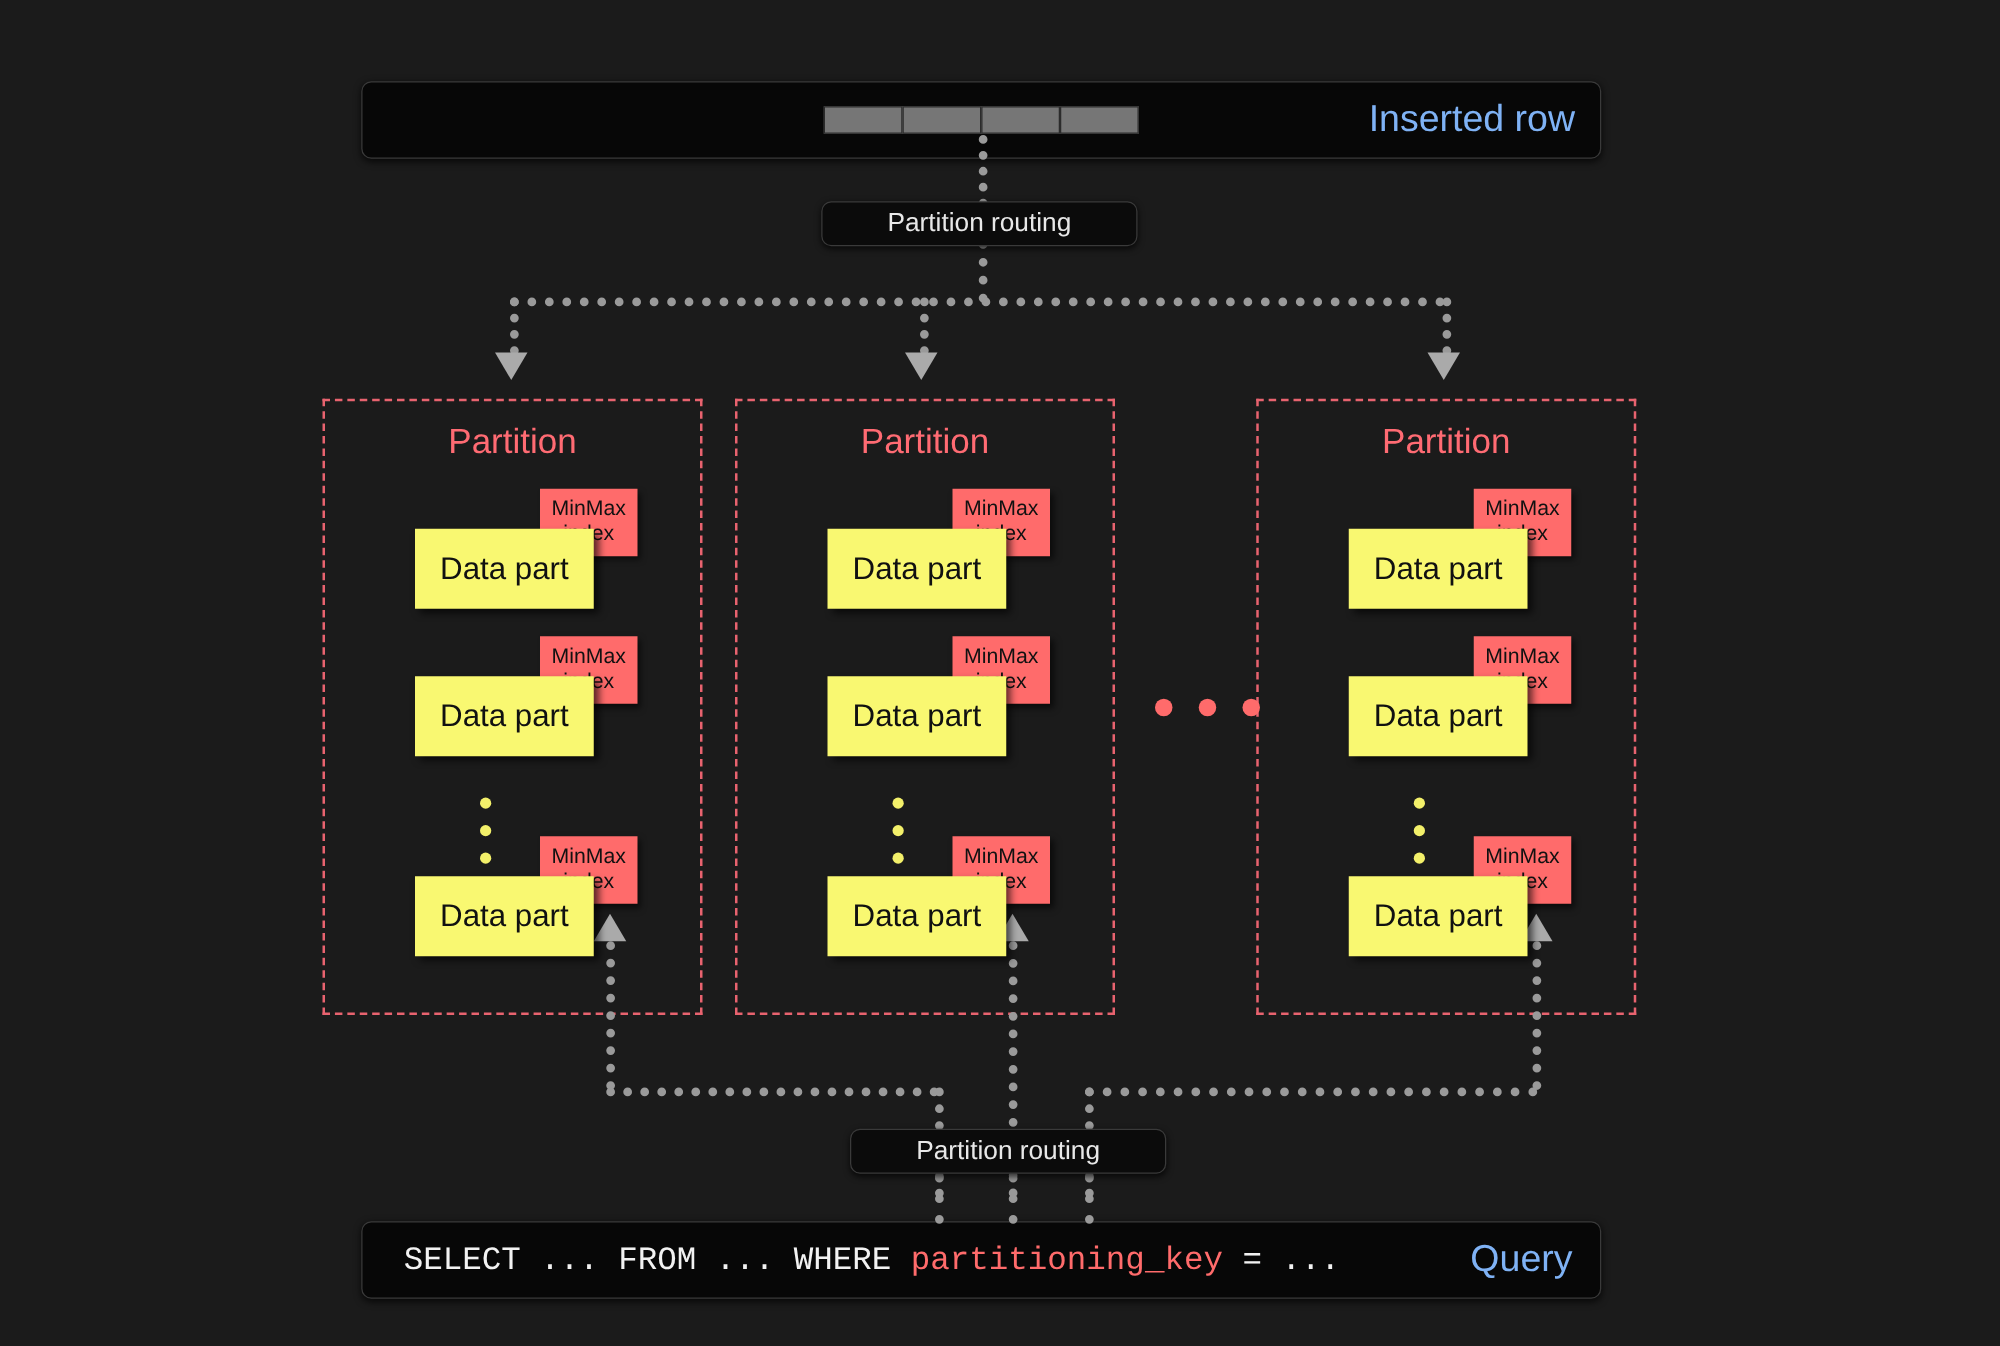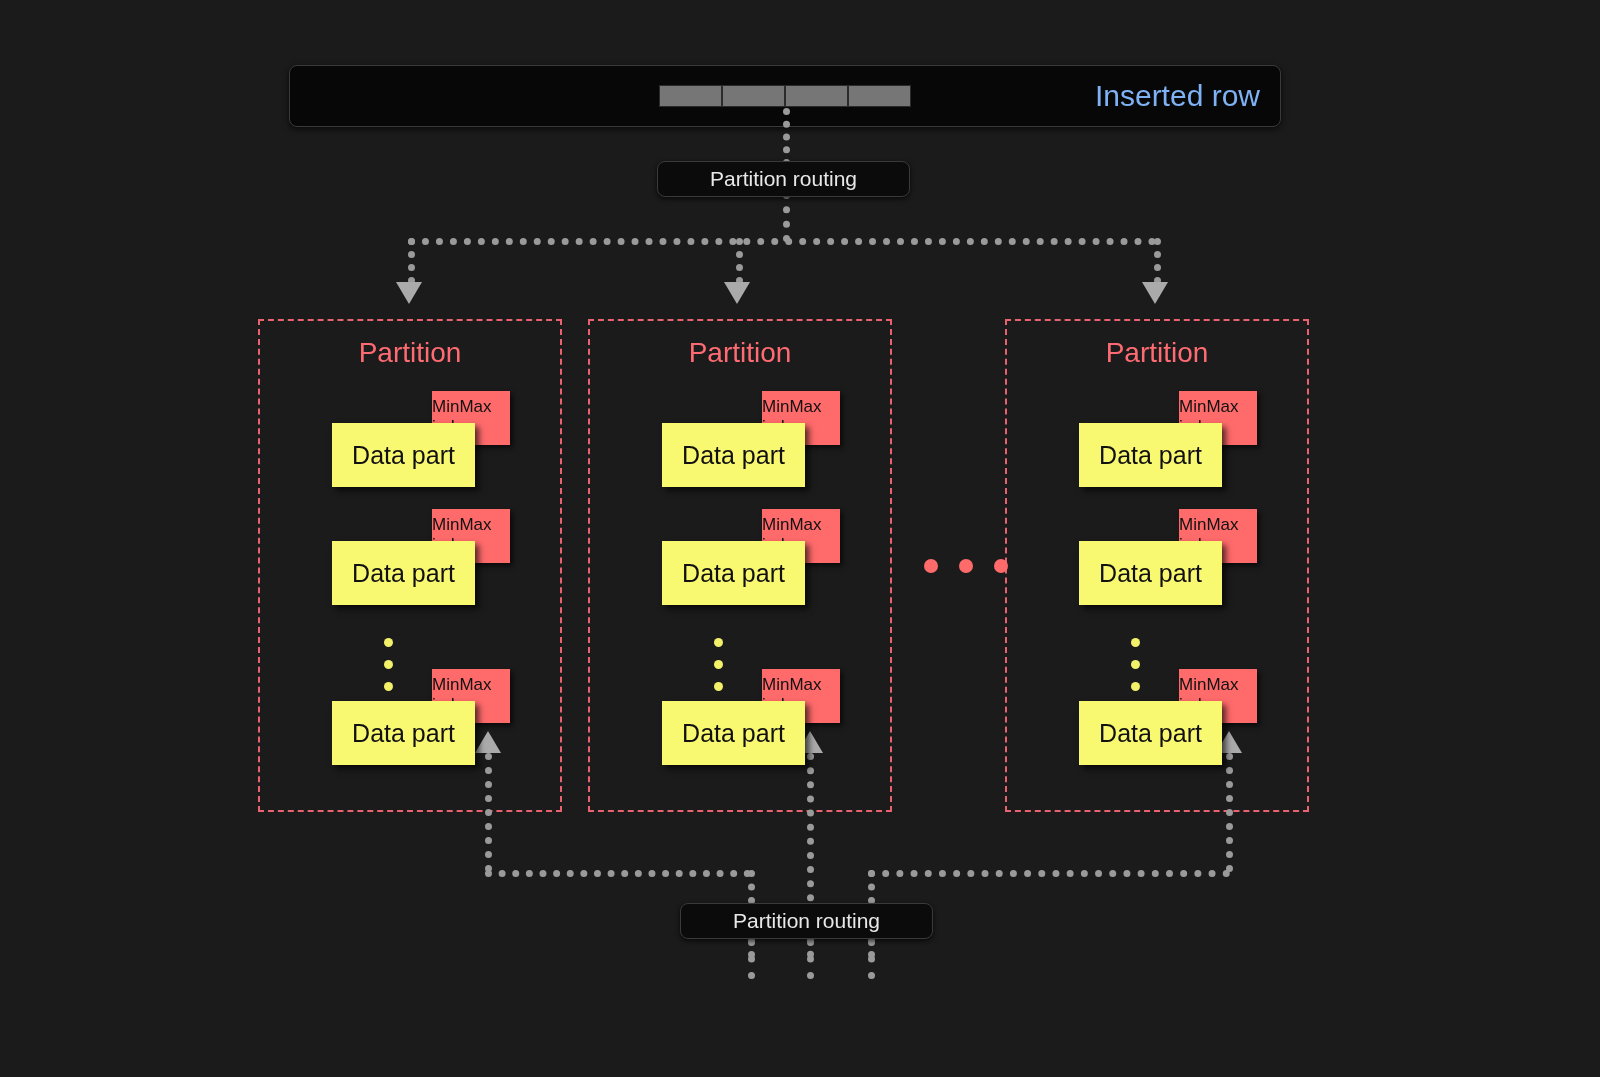--- a/index.html
+++ b/index.html
@@ -120,20 +120,21 @@
   
   .part-group { position: absolute; }
   .minmax {
     position: absolute;
     left: 116px; top: 0;
     width: 78px; height: 54px;
     background: #ff6b6b;
     color: #111;
     font-size: 17px;
     line-height: 20px;
+    text-align: center;
     padding-top: 6px;
     box-shadow: 3px 3px 5px rgba(0,0,0,.6);
     z-index: 4;
   }
   .datapart {
     position: absolute;
     left: 16px; top: 32px;
     width: 143px; height: 64px;
     background: #f9f871;
     color: #111;
@@ -344,14 +345,18 @@
 
   <div class="dv" style="left:748px; top:846px; height:88px;"></div>
   <div class="dv" style="left:868px; top:846px; height:88px;"></div>
 
   <div class="pill" id="partition-pruning-pill">Partition routing</div>
 
   <div class="dv" style="left:748px; top:915px; height:40px;"></div>
   <div class="dv" style="left:807px; top:915px; height:40px;"></div>
   <div class="dv" style="left:868px; top:915px; height:40px;"></div>
 
+  <div class="bar" id="query-bar">
+    <div id="query-text"><span>SELECT ... FROM ... WHERE </span><span class="key">partitioning_key</span><span> = ...</span></div>
+    <div id="query-label">Query</div>
+  </div>
 
 </div>
 
 </body></html>

